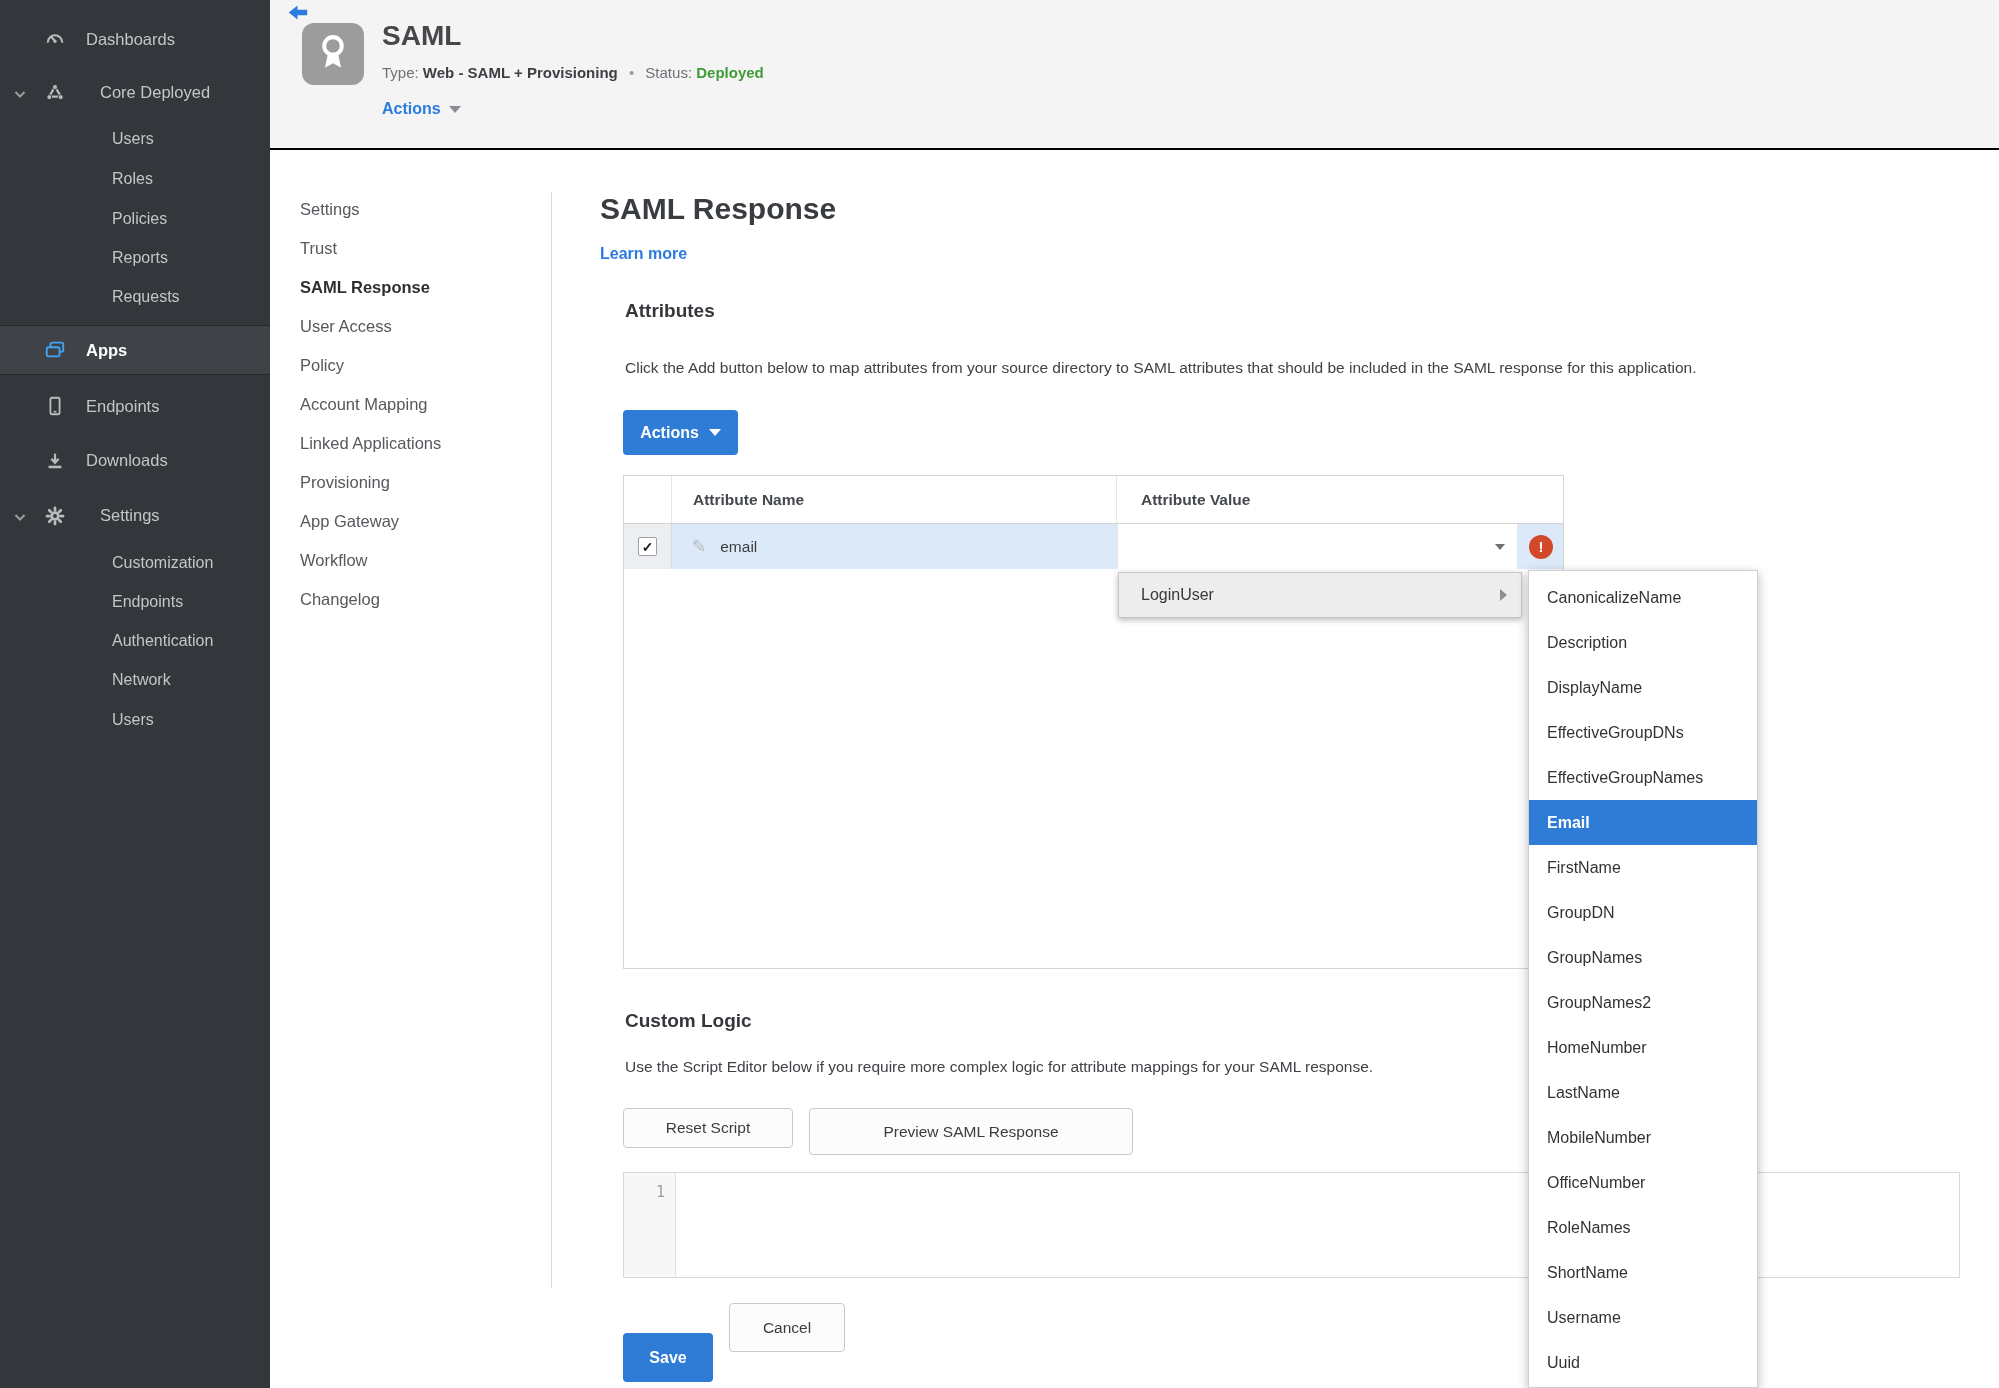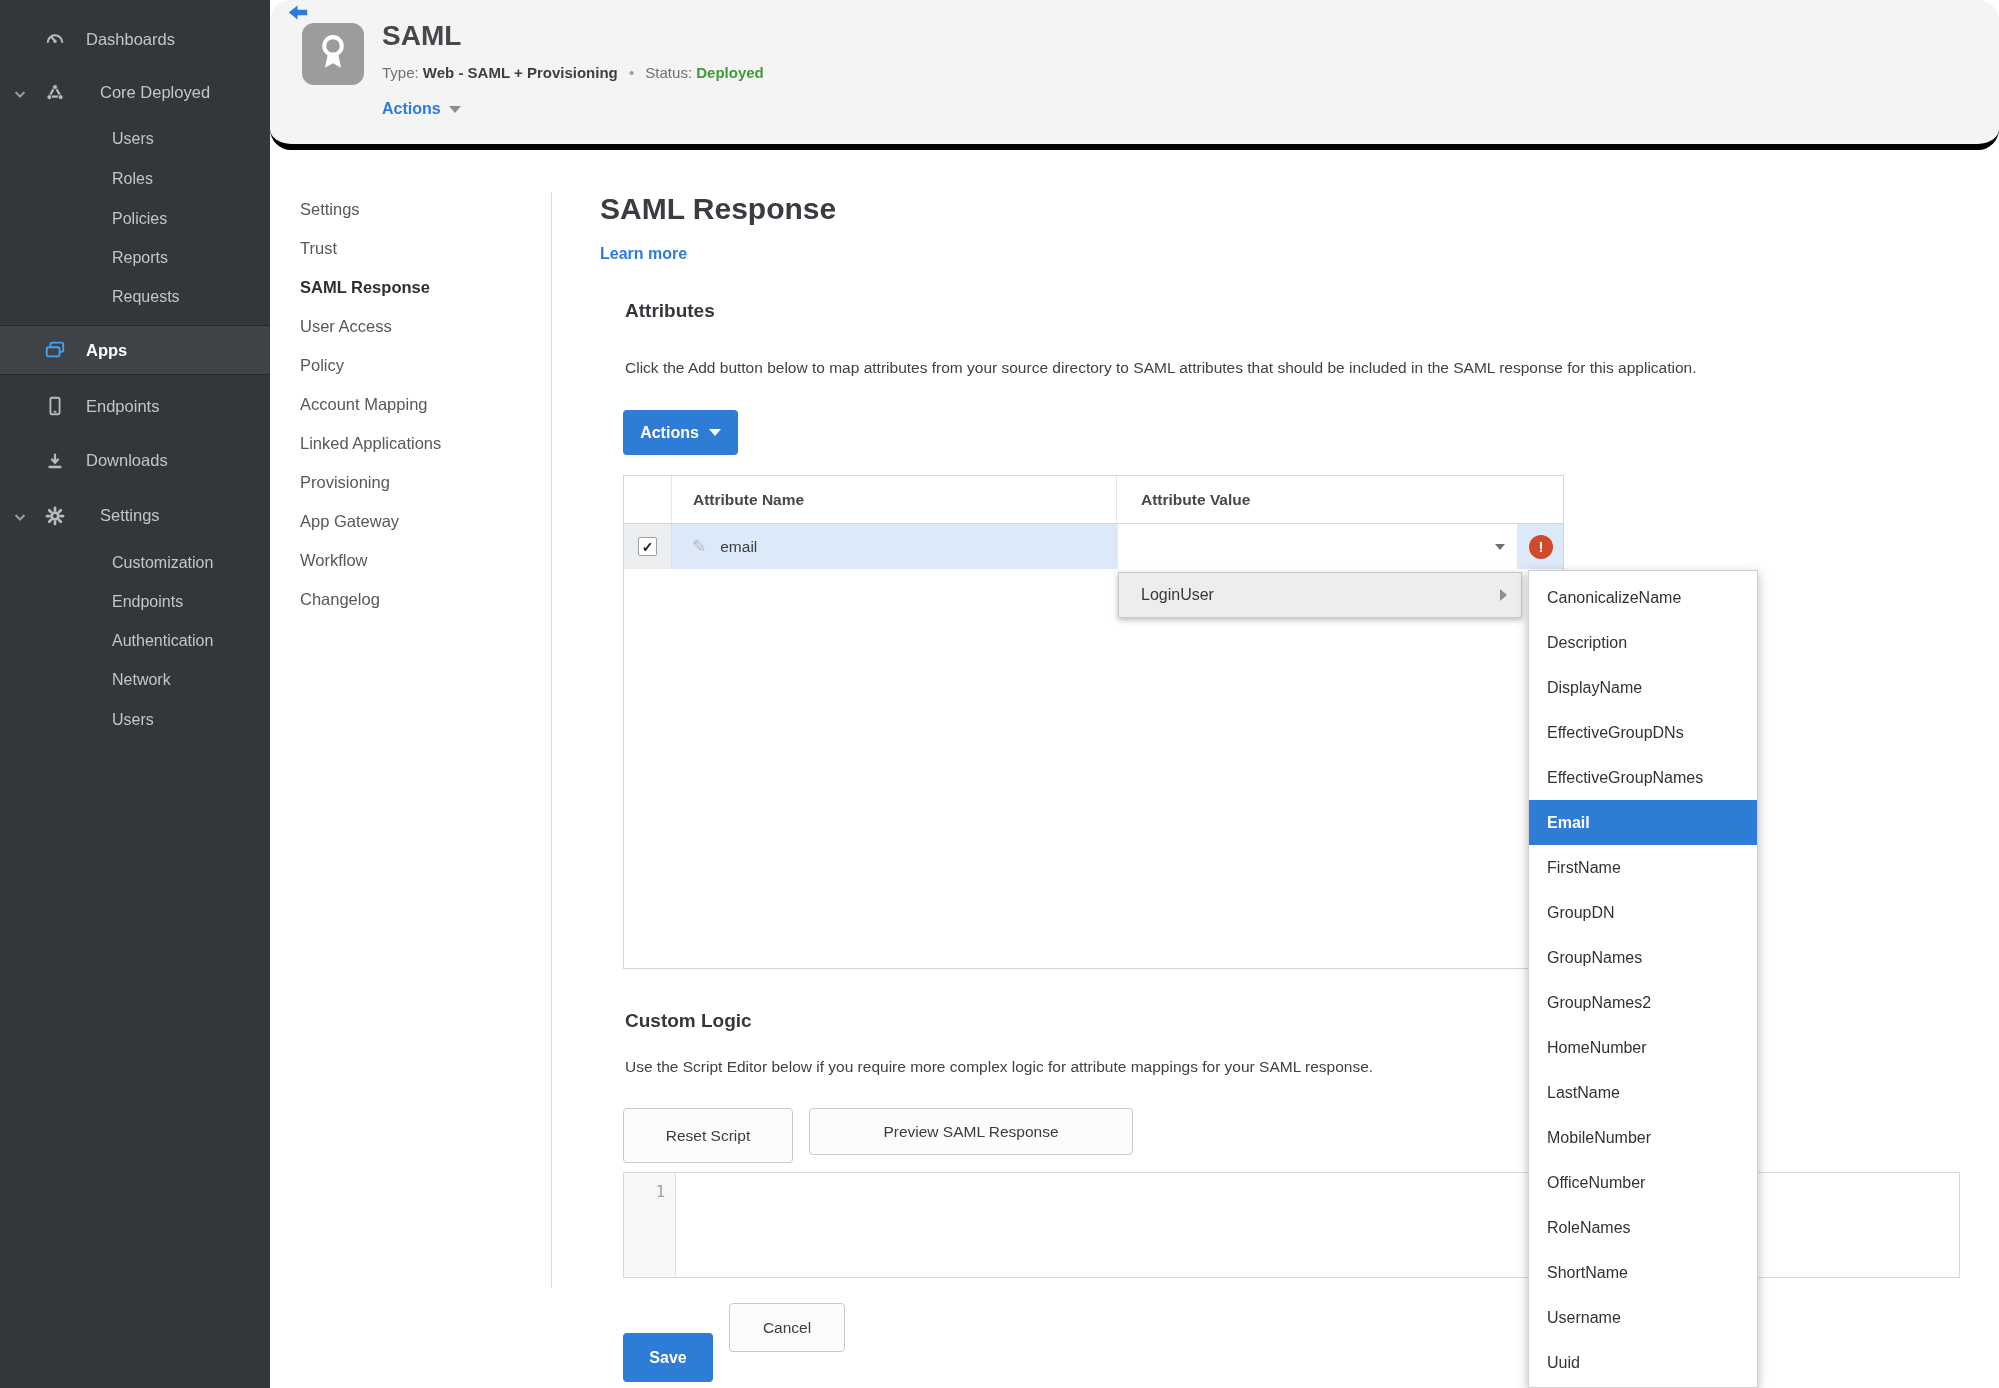--- a/index.html
+++ b/index.html
@@ -17,21 +17,21 @@
   .srow .sicon { position:absolute; left:44px; top:50%; transform:translateY(-50%);
                  width:22px; height:22px; }
   .srow .slabel { position:absolute; left:86px; white-space:nowrap; }
   .srow.haschev .slabel { left:100px; }
   .srow.sub .slabel { left:112px; font-size:16px; }
   .srow.sel { background:#3f4347; border-top:1px solid #26282b; border-bottom:1px solid #26282b; }
   .srow.sel .slabel { color:#ffffff; font-weight:700; }
 
   
   #appheader { position:absolute; left:270px; top:0; width:1729px; height:150px;
-               background:#f4f4f5; border-bottom:6px solid #000000;border-radius:21px; }
+               background:#f4f4f5; border-bottom:2px solid #000000; }
   #back-arrow { position:absolute; left:18px; top:5px; cursor:pointer; }
   #appicon { position:absolute; left:32px; top:23px; width:62px; height:62px;
              background:#9c9c9c; border-radius:12px; display:flex;
              align-items:center; justify-content:center; }
   #apptitle { position:absolute; left:112px; top:20px; font-size:28px; font-weight:700; color:#45474b; }
   #typerow { position:absolute; left:112px; top:64px; font-size:15px; color:#6e7176; }
   #typerow b { color:#3c3f43; }
   #typerow .dot { color:#9aa0a5; margin:0 7px; }
   #typerow .green { color:#3f9b37; font-weight:700; }
   #hactions { position:absolute; left:112px; top:100px; font-size:16px; font-weight:700;
@@ -99,21 +99,21 @@
              background:#fff; border:1px solid #d0d0d0; box-shadow:0 3px 10px rgba(0,0,0,.28);
              padding-top:4px; z-index:51; }
   #submenu .mi { height:45px; line-height:45px; padding-left:18px; font-size:16px;
                  color:#303336; cursor:pointer; white-space:nowrap; }
   #submenu .mi.sel { background:#2e7cd6; color:#fff; font-weight:600; }
 
   
   .whitebtn { position:absolute; background:#fcfcfc; border:1px solid #c9c9c9; border-radius:4px;
               font-size:15.5px; color:#3a3d40; cursor:pointer;
               display:flex; align-items:center; justify-content:center; font-family:"Liberation Sans", sans-serif; }
-  #resetbtn { left:623px; top:1108px; width:170px; height:55px; }
+  #resetbtn { left:623px; top:1108px; width:170px; height:40px; }
   #previewbtn { left:809px; top:1108px; width:324px; height:47px; }
   #editor { position:absolute; left:623px; top:1172px; width:1337px; height:106px;
             border:1px solid #d9d9d9; background:#fff; display:flex; cursor:text; }
   #gutter { width:52px; background:#f7f7f8; border-right:1px solid #e3e3e3;
             text-align:right; padding:10px 10px 0 0;
             font-family:"DejaVu Sans Mono", monospace; font-size:15px; color:#9aa0a5; }
   #code { padding:10px 0 0 14px; font-family:"DejaVu Sans Mono", monospace;
           font-size:15.5px; color:#b4551d; white-space:pre; }
   #savebtn { position:absolute; left:623px; top:1303px; width:90px; height:49px;margin-top:30px; }
   #cancelbtn { left:729px; top:1303px; width:116px; height:49px; }

